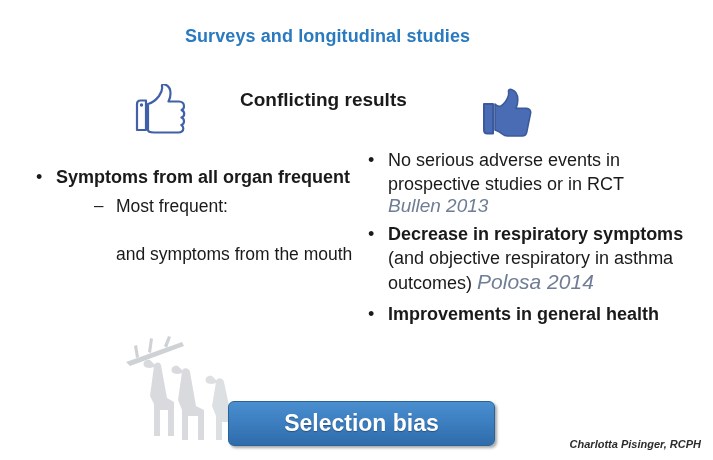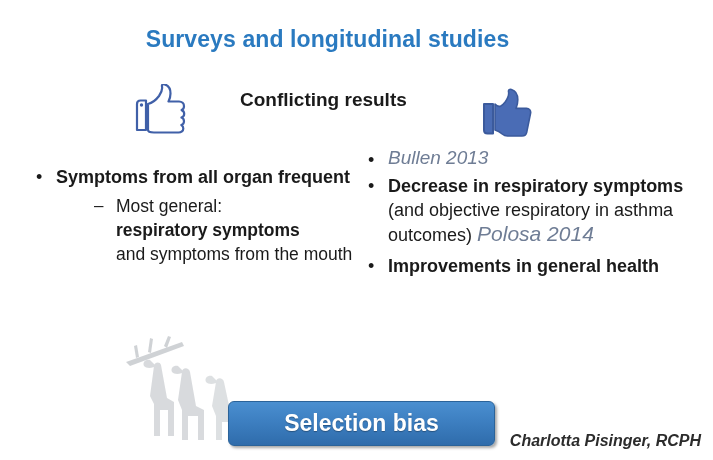--- a/index.html
+++ b/index.html
@@ -17,21 +17,21 @@
   .slide {
     position: absolute;
     inset: 0;
   }
   .title {
     position: absolute;
     left: 0;
     top: 26px;
     width: 655px;
     text-align: center;
-    font-size: 23px;
+    font-size: 18px;
     font-weight: bold;
     color: #2a7ac0;
     letter-spacing: 0.1px;
   }
   .conflicting {
     position: absolute;
     left: 240px;
     top: 89px;
     width: 200px;
     text-align: left;
@@ -151,21 +151,21 @@
     display: flex;
     align-items: center;
     justify-content: center;
     text-shadow: 0 1px 1px rgba(0,0,0,0.3);
   }
 
   .author {
     position: absolute;
     right: 12px;
     bottom: 10px;
-    font-size: 16px;
+    font-size: 11px;
     font-style: italic;
     font-weight: bold;
     color: #2c2c2c;
   }
 </style>
 </head>
 <body>
 
 <div class="slide">
 
@@ -214,34 +214,35 @@
   </div>
 
   <div class="col col-left">
     <ul class="blist">
       <li class="bullet">
         <span class="dot">•</span>
         <span class="b">Symptoms from all organ frequent</span>
         <div class="sub">
           <div class="bullet dash">
             <span class="dot">–</span>
-            <span class="n">Most general:</span><br>
-            <span class="b">respiratory symptoms</span><br>
+            <span class="n">Most frequent:</span><br>
+            <br>
             <span class="n">and symptoms from the mouth</span>
           </div>
         </div>
       </li>
     </ul>
   </div>
 
   <div class="col col-right">
     <ul class="blist">
 
       <li class="bullet">
         <span class="dot">•</span>
+        <span class="n">No serious adverse events in prospective studies or in RCT</span>
         <span class="cite-line">Bullen 2013</span>
       </li>
 
       <li class="bullet">
         <span class="dot">•</span>
         <span class="b">Decrease in respiratory symptoms</span>
         <span class="n">(and objective respiratory in asthma outcomes)</span>
         <span class="cite">Polosa 2014</span>
       </li>
 

